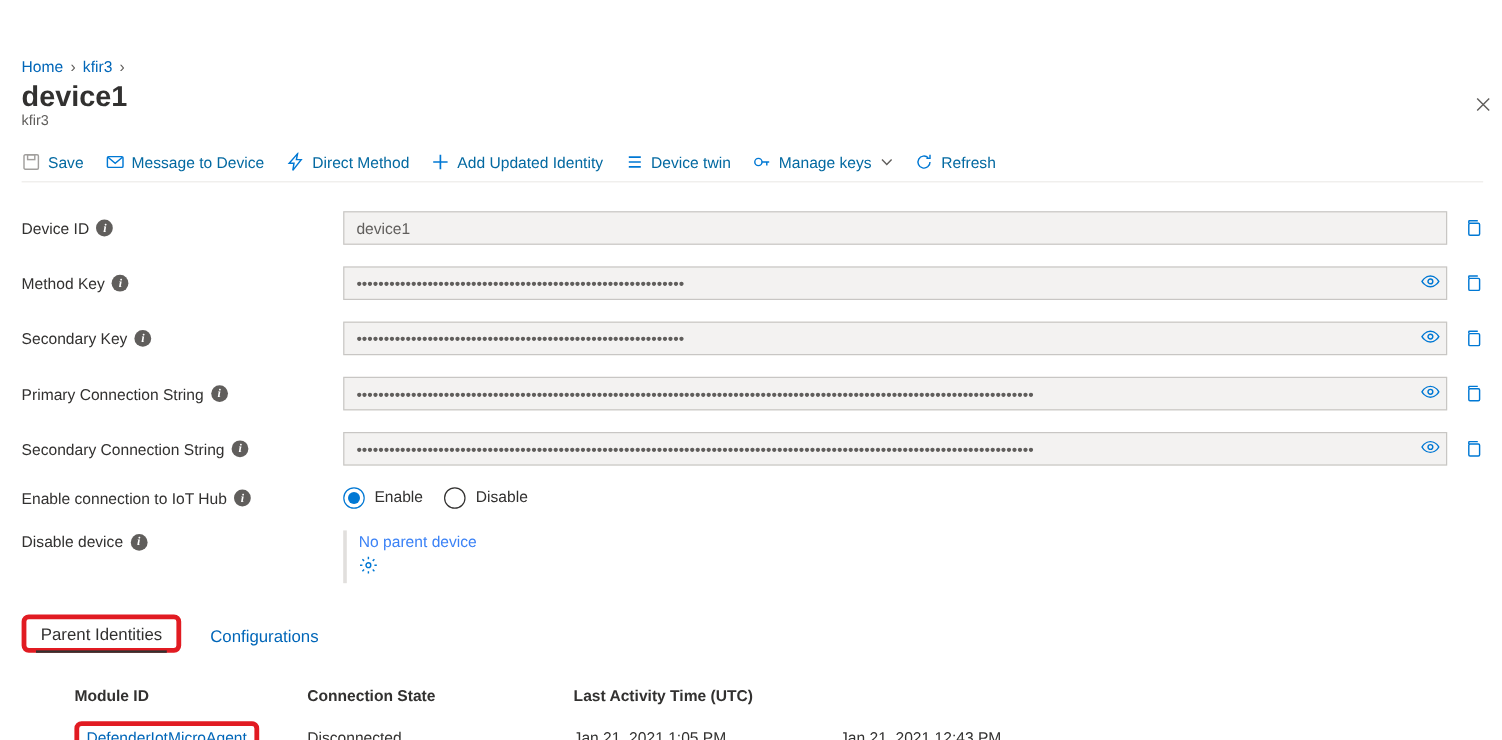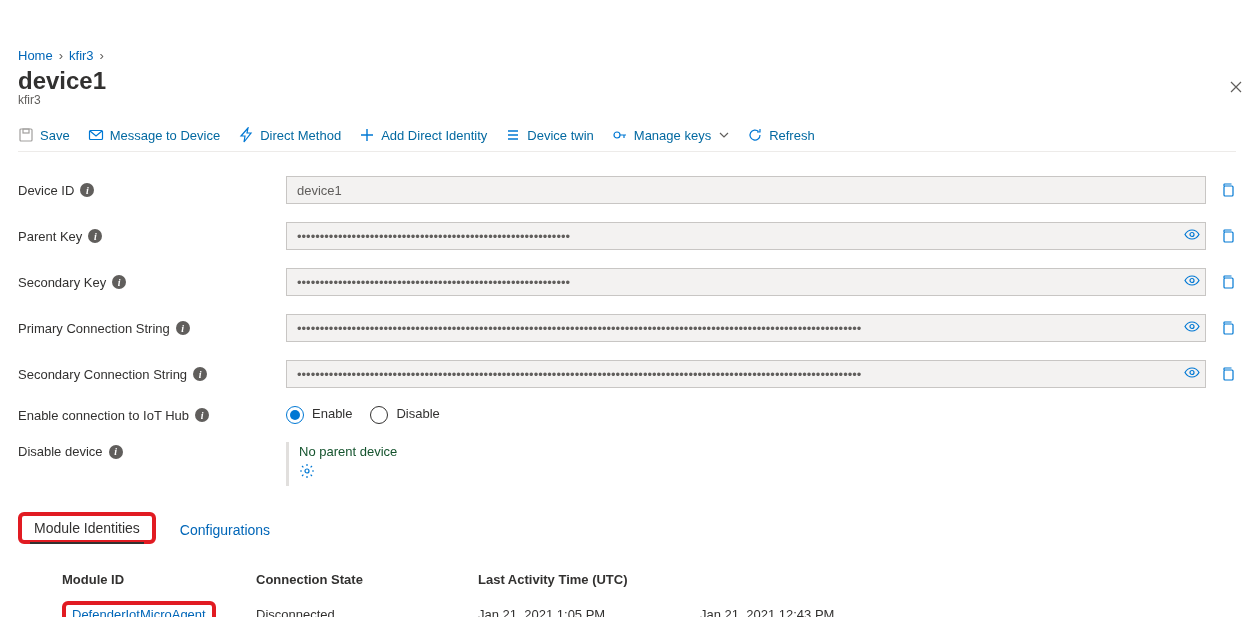--- a/index.html
+++ b/index.html
@@ -146,21 +146,21 @@
     display: inline-flex;
     align-items: center;
     justify-content: center;
   }
   .radio.selected .circle { border-color: #0078d4; }
   .radio.selected .dot { width: 10px; height: 10px; border-radius: 50%; background: #0078d4; }
   .parent-box {
     border-left: 3px solid #e1dfdd;
     padding: 2px 0 4px 10px;
   }
-  .parent-box .np { font-size: 13px; color: #14532d; }
+  .parent-box .np { font-size: 13px; color: #3b82f6; }
   .gear { color: #0078d4; margin-top: 4px; display: inline-flex; cursor: pointer; }
   .gear svg { width: 16px; height: 16px; }
 
   .tabs-row {
     display: flex;
     align-items: flex-end;
     gap: 20px;
     margin-top: 26px;
   }
   .tab {
@@ -261,21 +261,21 @@
           </svg>
         </span>
       <span>Direct Method</span>
     </span>
     <span class="tb-item">
       <span class="ico">
           <svg viewBox="0 0 16 16" stroke="currentColor" stroke-width="1.4">
             <path d="M8 2v12M2 8h12"></path>
           </svg>
         </span>
-      <span>Add Direct Identity</span>
+      <span>Add Updated Identity</span>
     </span>
     <span class="tb-item">
       <span class="ico">
           <svg viewBox="0 0 16 16" stroke="currentColor" stroke-width="1.4">
             <path d="M3 4h10M3 8h10M3 12h10"></path>
           </svg>
         </span>
       <span>Device twin</span>
     </span>
     <span class="tb-item">
@@ -316,21 +316,21 @@
             <svg viewBox="0 0 16 16" fill="none" stroke="currentColor" stroke-width="1.2">
               <rect x="4" y="4" width="9" height="10" rx="1"></rect>
               <path d="M4 4V2.5A.5.5 0 0 1 4.5 2h7"></path>
             </svg>
           </span>
       </div>
     </div>
 
     <div class="row">
       <div class="label">
-          <span>Parent Key</span>
+          <span>Method Key</span>
           <span class="info-dot">i</span>
         </div>
       <div class="field">
         <div class="input-wrap">
           <input class="text-input" readonly="" value="••••••••••••••••••••••••••••••••••••••••••••••••••••••••••••" style="">
           <span class="eye"><svg viewBox="0 0 16 16" fill="none" stroke="currentColor" stroke-width="1.2">
                 <path d="M1 8s2.5-4.5 7-4.5S15 8 15 8s-2.5 4.5-7 4.5S1 8 1 8z"></path>
                 <circle cx="8" cy="8" r="2"></circle>
               </svg></span>
         </div>
@@ -445,21 +445,21 @@
               </svg>
             </span>
         </div>
       </div>
     </div>
 
   </div>
 
   <div class="tabs-row">
     <span class="hl-box">
-      <span class="tab active">Module Identities</span>
+      <span class="tab active">Parent Identities</span>
     </span>
     <span class="tab">Configurations</span>
   </div>
 
   <div class="grid-head">
     <div class="col1">Module ID</div>
     <div class="col2">Connection State</div>
     <div class="col4">Last Activity Time (UTC)</div>
   </div>
   <div class="grid-row">

